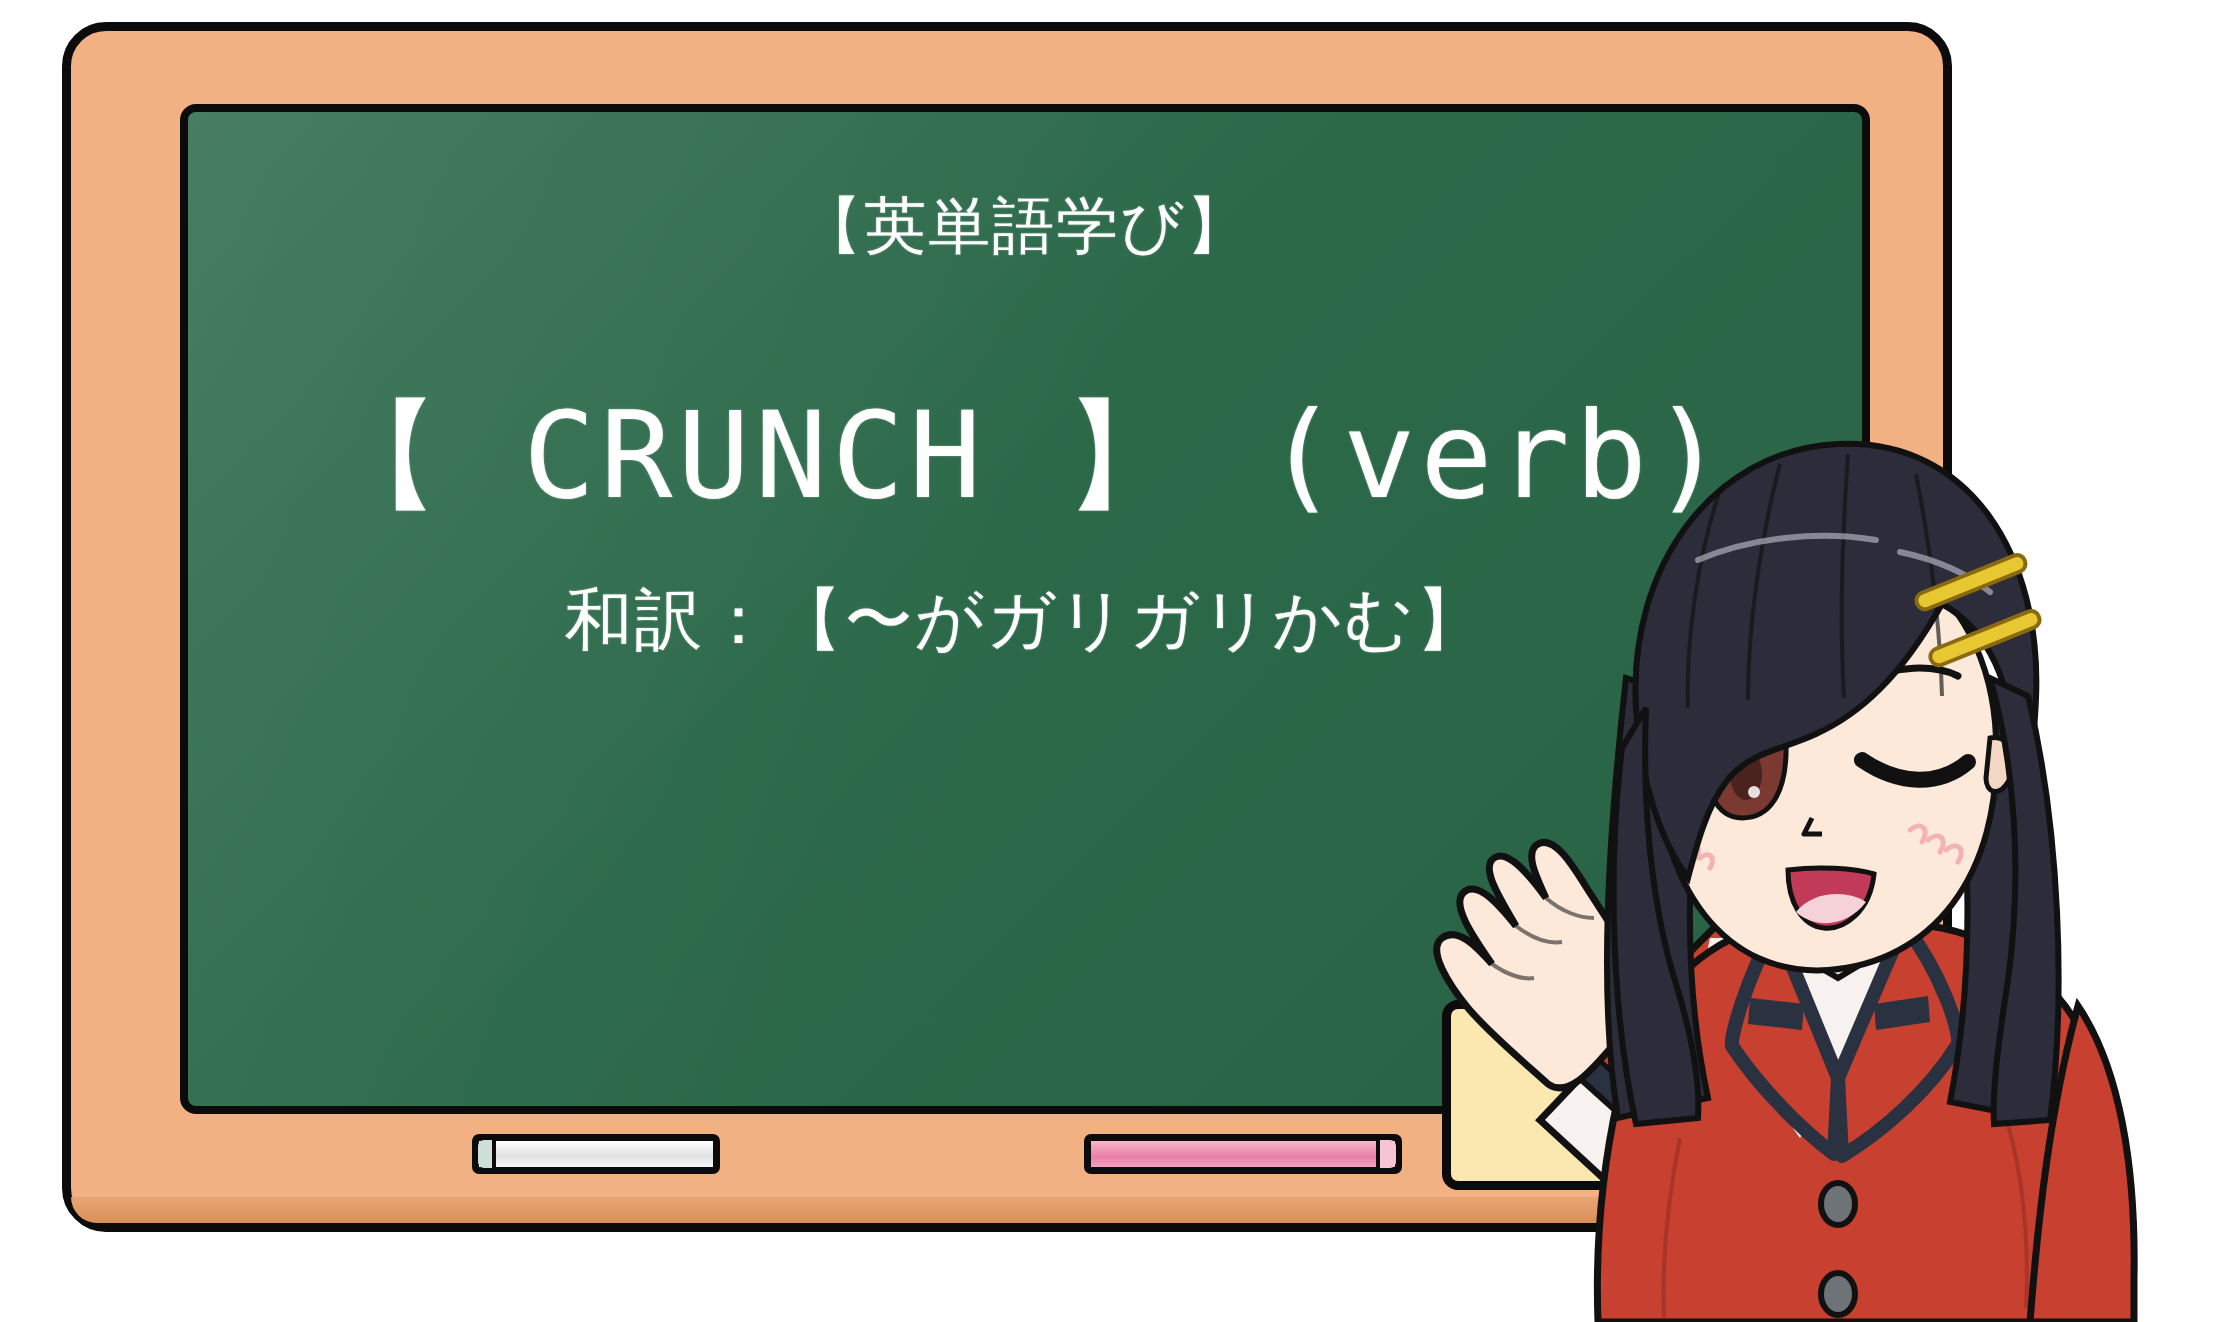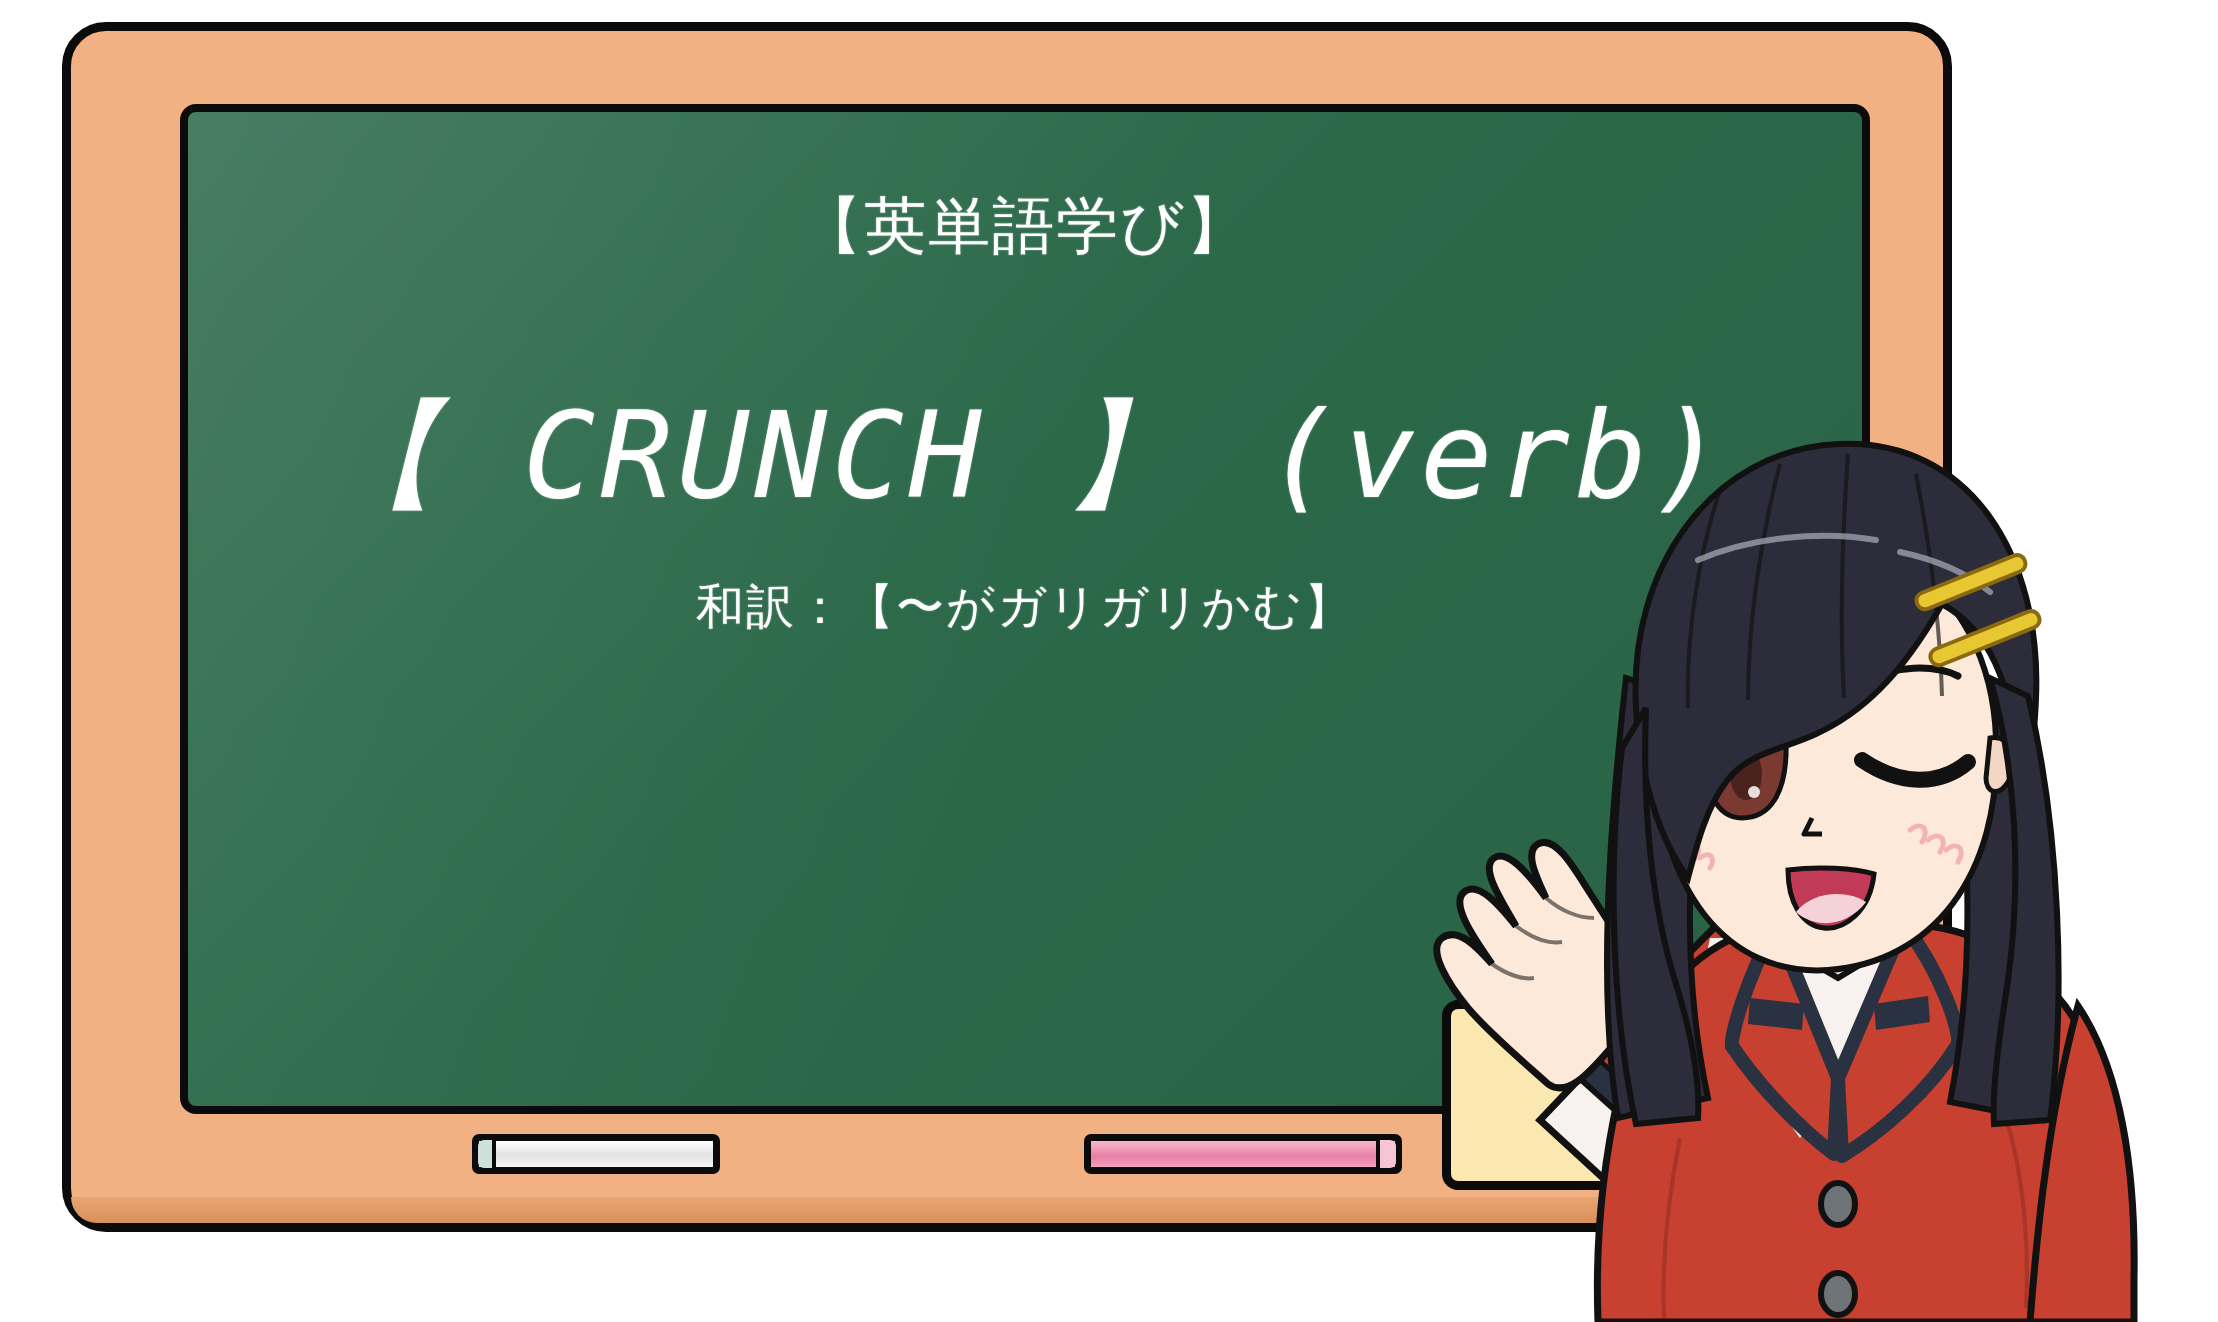--- a/index.html
+++ b/index.html
@@ -73,32 +73,31 @@
     font-family:"DejaVu Sans", sans-serif;
     font-weight:500;
   }
   .line-word {
     margin-top:108px;
     font-size:120px;
     font-weight:500;
     letter-spacing:5px;
     font-family:"DejaVu Sans Mono", monospace;
     white-space:nowrap;
-    font-style:italic;
   }
   .line-phonetic {
     margin-top:62px;
     font-size:64px;
     font-weight:400;
     letter-spacing:6px;
     font-family:"DejaVu Sans", sans-serif;
   }
   .line-translation {
     margin-top:36px;
-    font-size:48px;
+    font-size:68px;
     font-weight:500;
     letter-spacing:2px;
     font-family:Liberation Mono, monospace;
     white-space:nowrap;
   }
 
   
   .chalk {
     position:absolute;
     height:40px;

